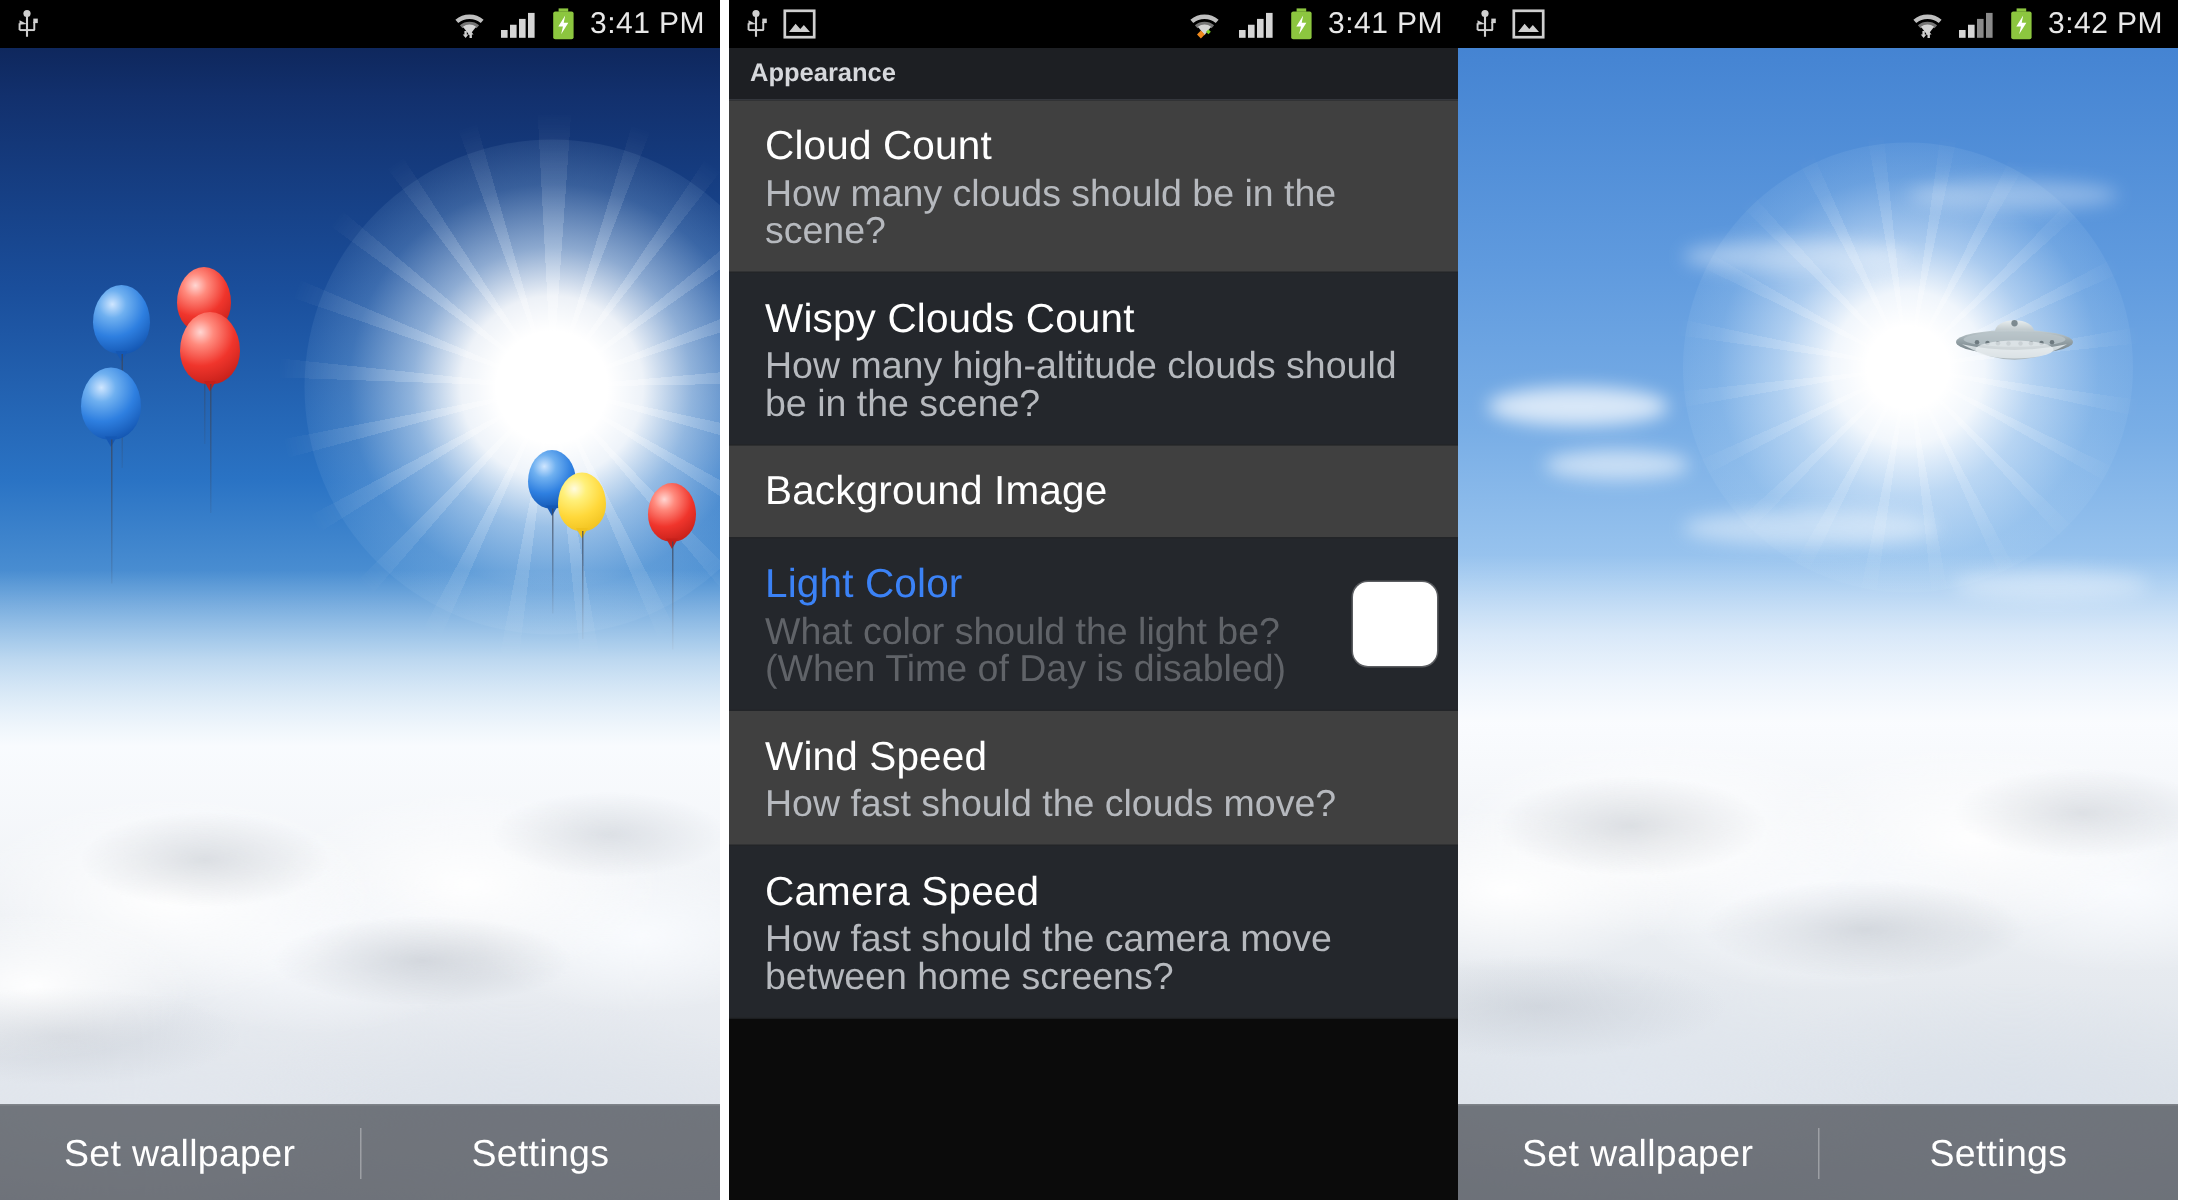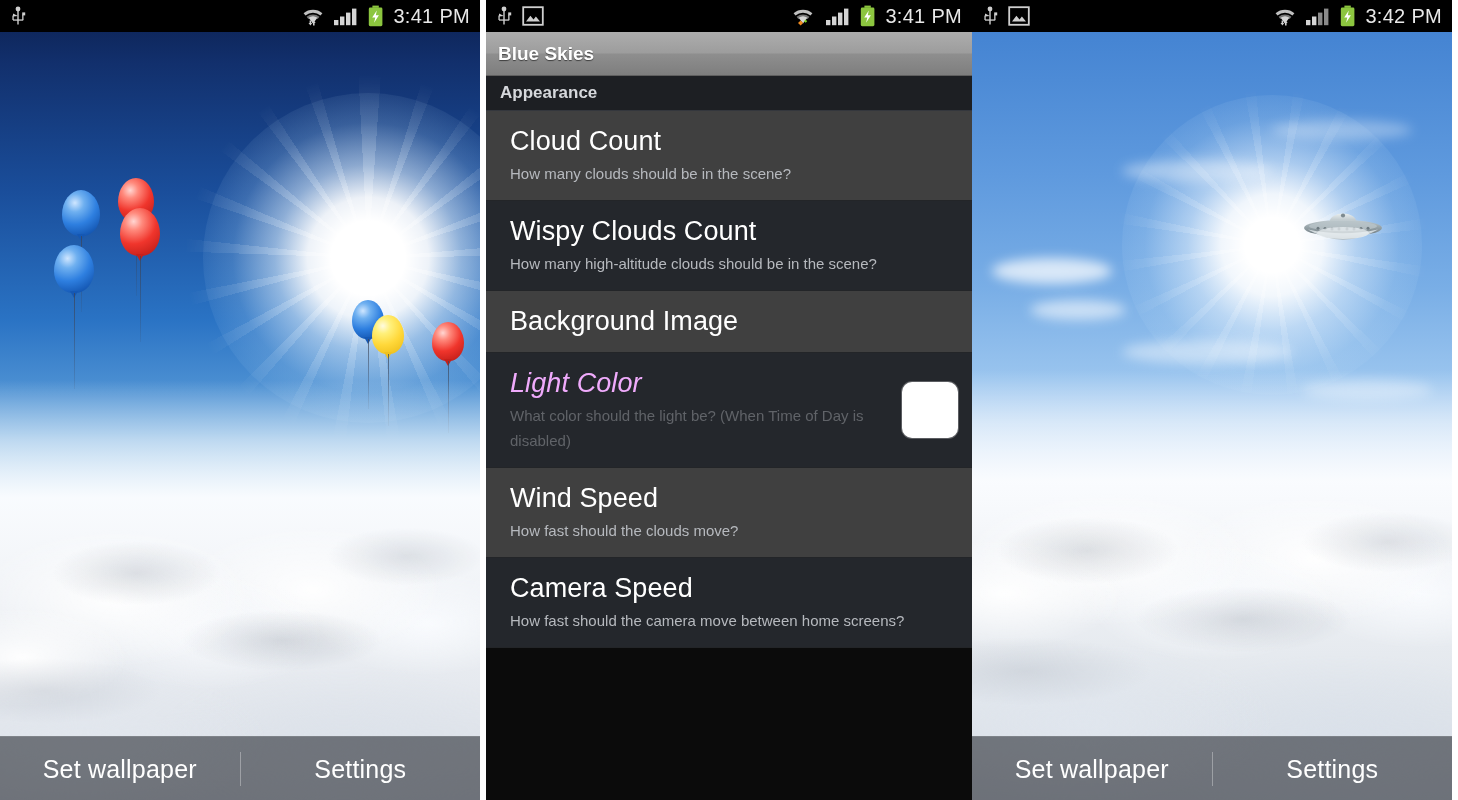--- a/index.html
+++ b/index.html
@@ -149,23 +149,23 @@
     display:flex; align-items:center; position:relative;
   }
   .row.dark{ background:#404040; }
   .row.light{ background:#24272c; }
   .row .txtwrap{ flex:1; min-width:0; }
   .row .rtitle{
     color:#ffffff; font-size:27px; line-height:33px; letter-spacing:.1px;
     font-weight:400;
   }
   .row .rsum{
-    color:#b6b9be; font-size:15px; line-height:25px; margin-top:3px;
-  }
-  .row.disabled .rtitle{ color:#f0abfc;font-style:italic; }
+    color:#b6b9be; font-size:25px; line-height:25px; margin-top:3px;
+  }
+  .row.disabled .rtitle{ color:#3b82f6; }
   .row.disabled .rsum{ color:#606368; }
   .swatch{
     width:56px; height:56px; border-radius:10px; background:#ffffff;
     margin-left:12px; flex:0 0 56px;
     box-shadow:0 0 0 1px rgba(255,255,255,.25);
   }
 
   
   .sky3{
     position:absolute; inset:0;
@@ -374,23 +374,20 @@
             <rect x="5.4" y="0.6" width="6.4" height="2.2" fill="#8cc63f"></rect>
             <rect x="1.8" y="2.6" width="13.6" height="18.6" rx="1.4" fill="#8cc63f"></rect>
             <path d="M9.8 5.4 L5.2 12.6 h3.1 l-1.2 5.2 4.8 -7.6 h-3.1z" fill="#ffffff"></path>
           </svg>
         </span>
         <span class="clock">3:41 PM</span>
       </div>
     </div>
 
     <div class="prefs">
-      <div class="titlebar">
-        <span class="ttl">Blue Skies</span>
-      </div>
 
       <div class="section">
         <span class="stxt">Appearance</span>
       </div>
 
       <div class="row dark">
         <div class="txtwrap">
           <div class="rtitle">Cloud Count</div>
           <div class="rsum">How many clouds should be in the scene?</div>
         </div>

